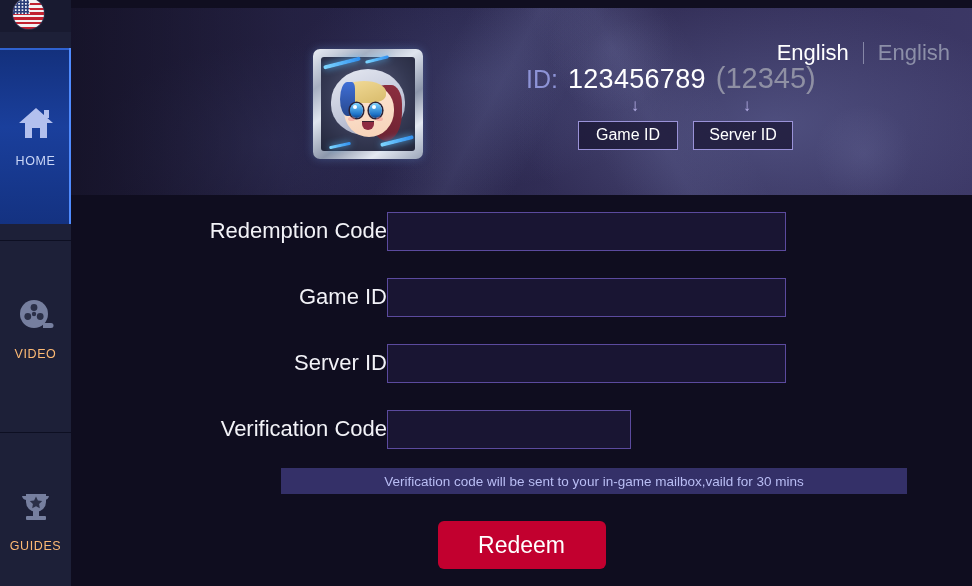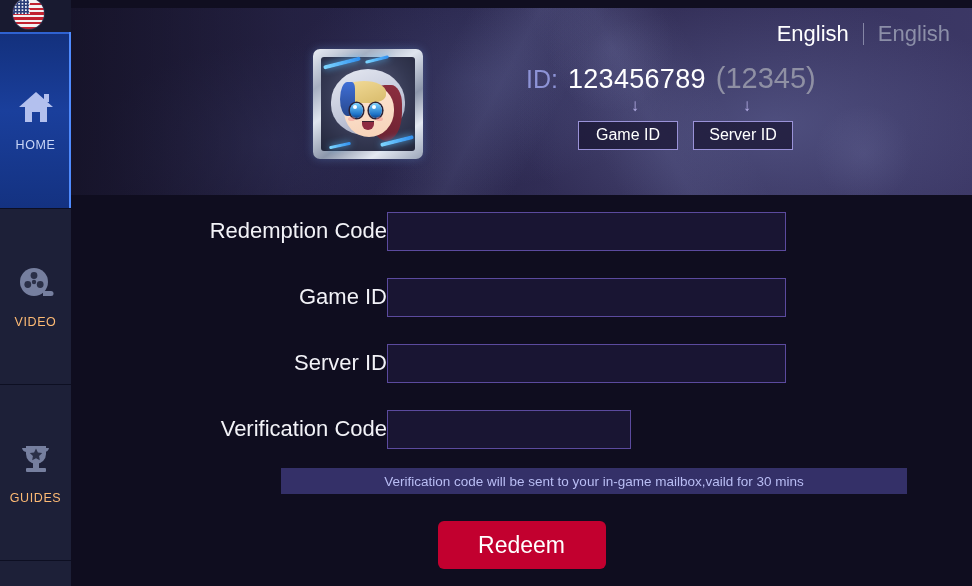--- a/index.html
+++ b/index.html
@@ -78,20 +78,21 @@
     position: relative;
     flex: 0 0 auto;
     height: 176px;
     display: flex;
     flex-direction: column;
     align-items: center;
     justify-content: center;
     gap: 12px;
     border-top: 1px solid #0d0f22;
     cursor: pointer;
+    margin-top: 16px;
   }
   .nav-item:first-of-type { border-top: none; }
 
   .nav-item.active {
     background: linear-gradient(180deg, #13307c 0%, #1a3f9c 45%, #143281 100%);
     border-top: none;
   }
   .nav-item.active::after {
     content: "";
     position: absolute;
@@ -174,21 +175,21 @@
   }
   .banner-vignette {
     position: absolute; inset: 0;
     background: linear-gradient(90deg, rgba(16,14,32,0.72) 0%, rgba(16,14,32,0.22) 24%, rgba(16,14,32,0) 55%);
   }
 
   
   .lang-switch {
     position: absolute;
     right: 22px;
-    top: 15px;
+    top: 34px;
     display: flex;
     align-items: center;
     gap: 14px;
     z-index: 4;
   }
   .lang {
     font-size: 22px;
     cursor: pointer;
     line-height: 1;
   }

